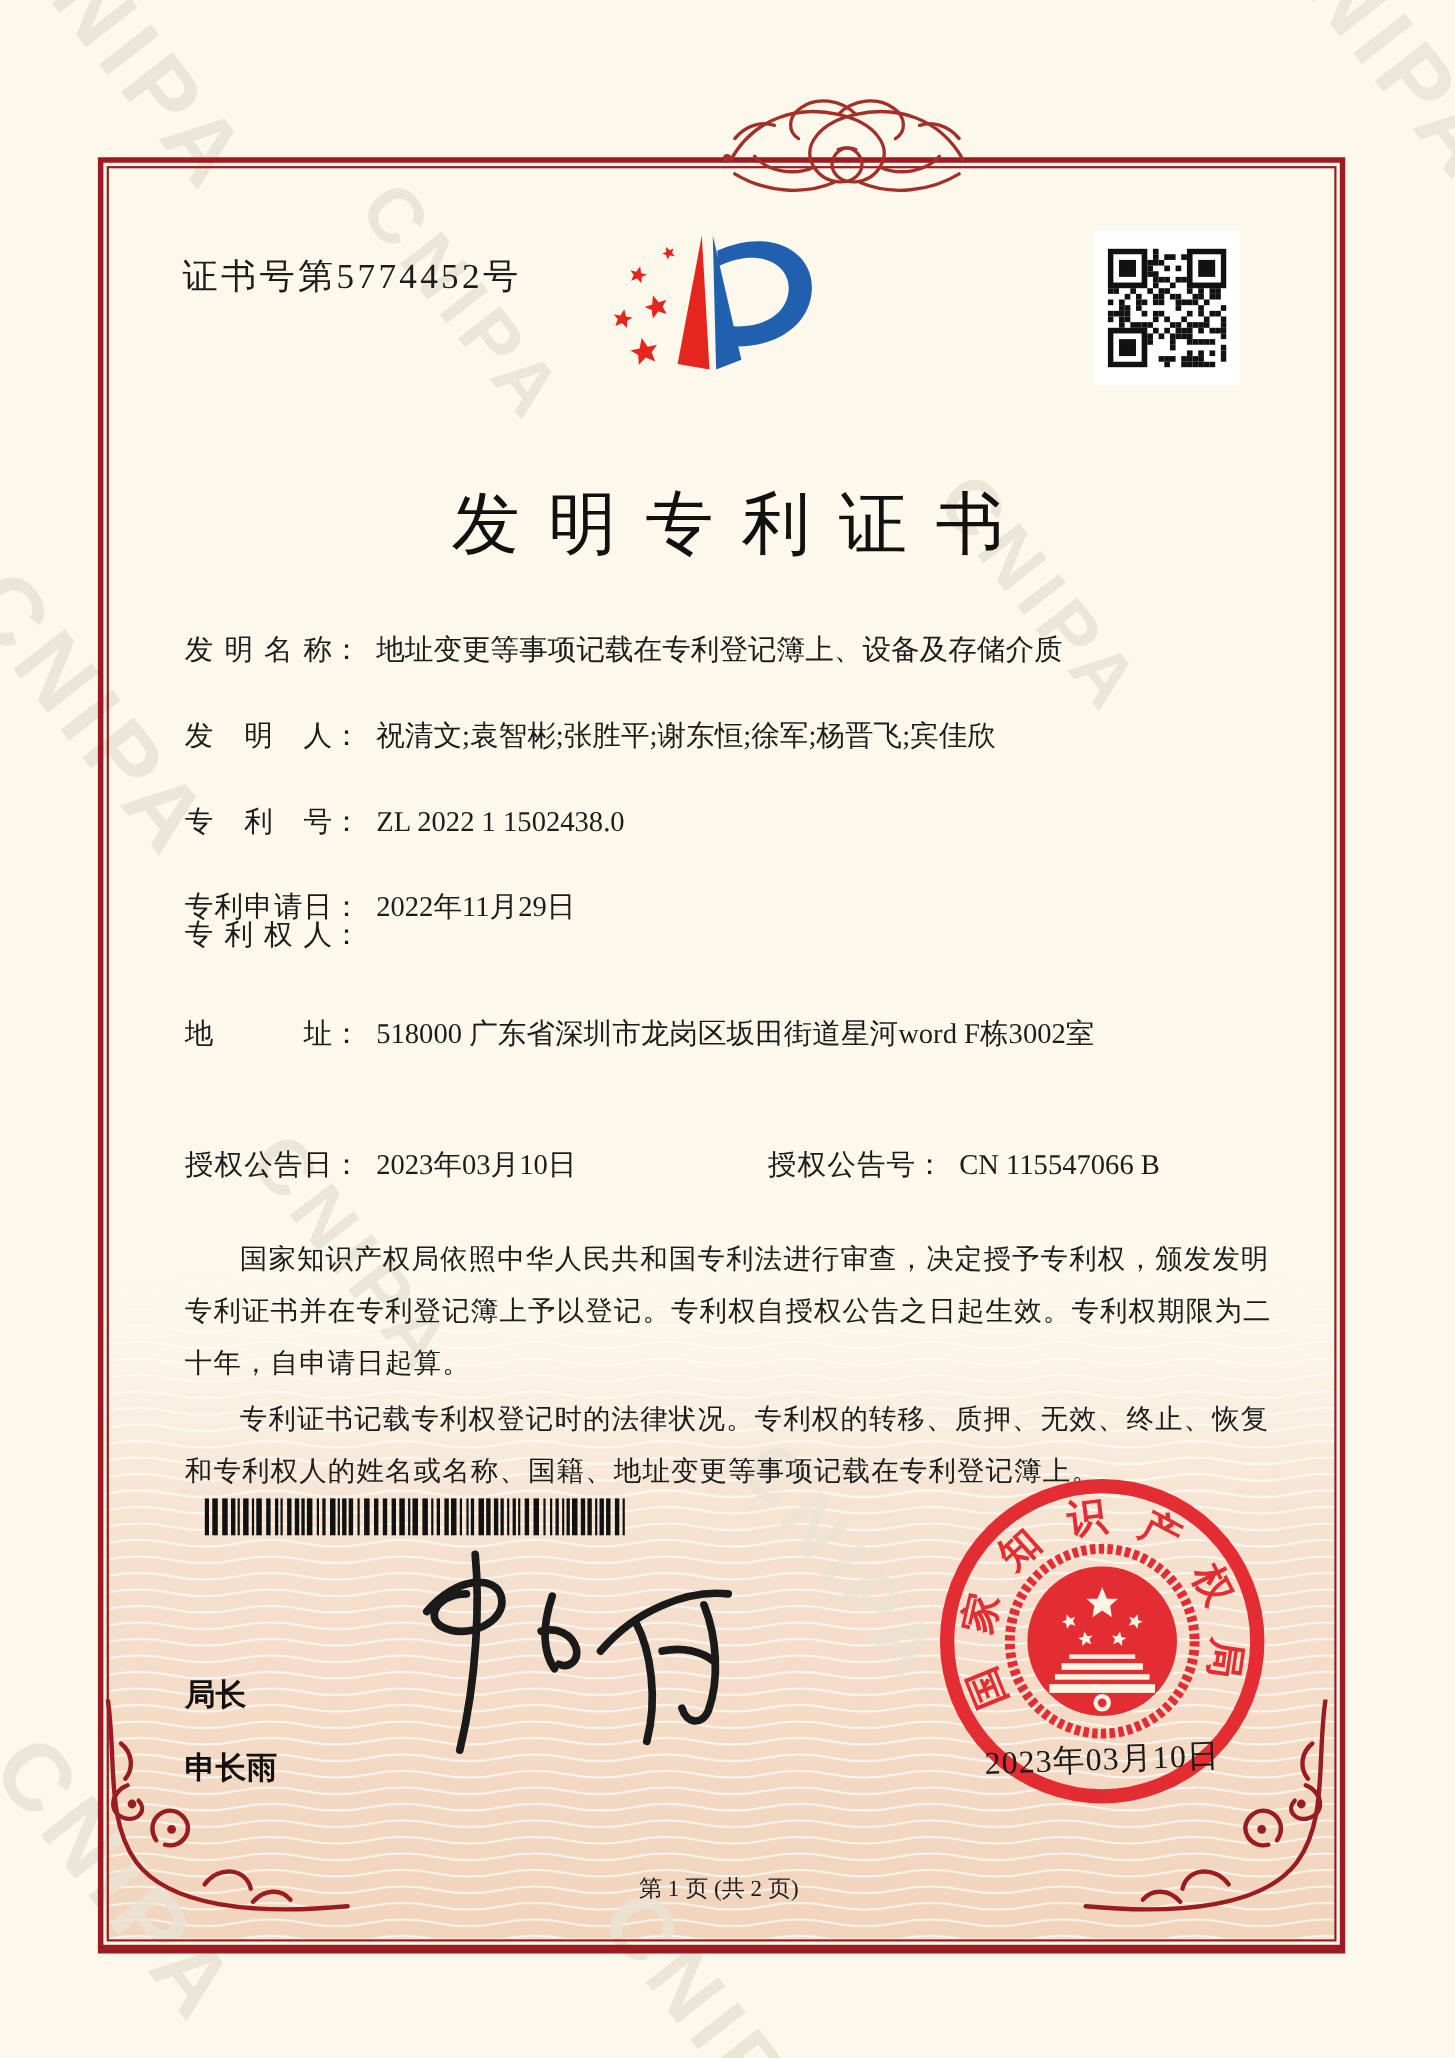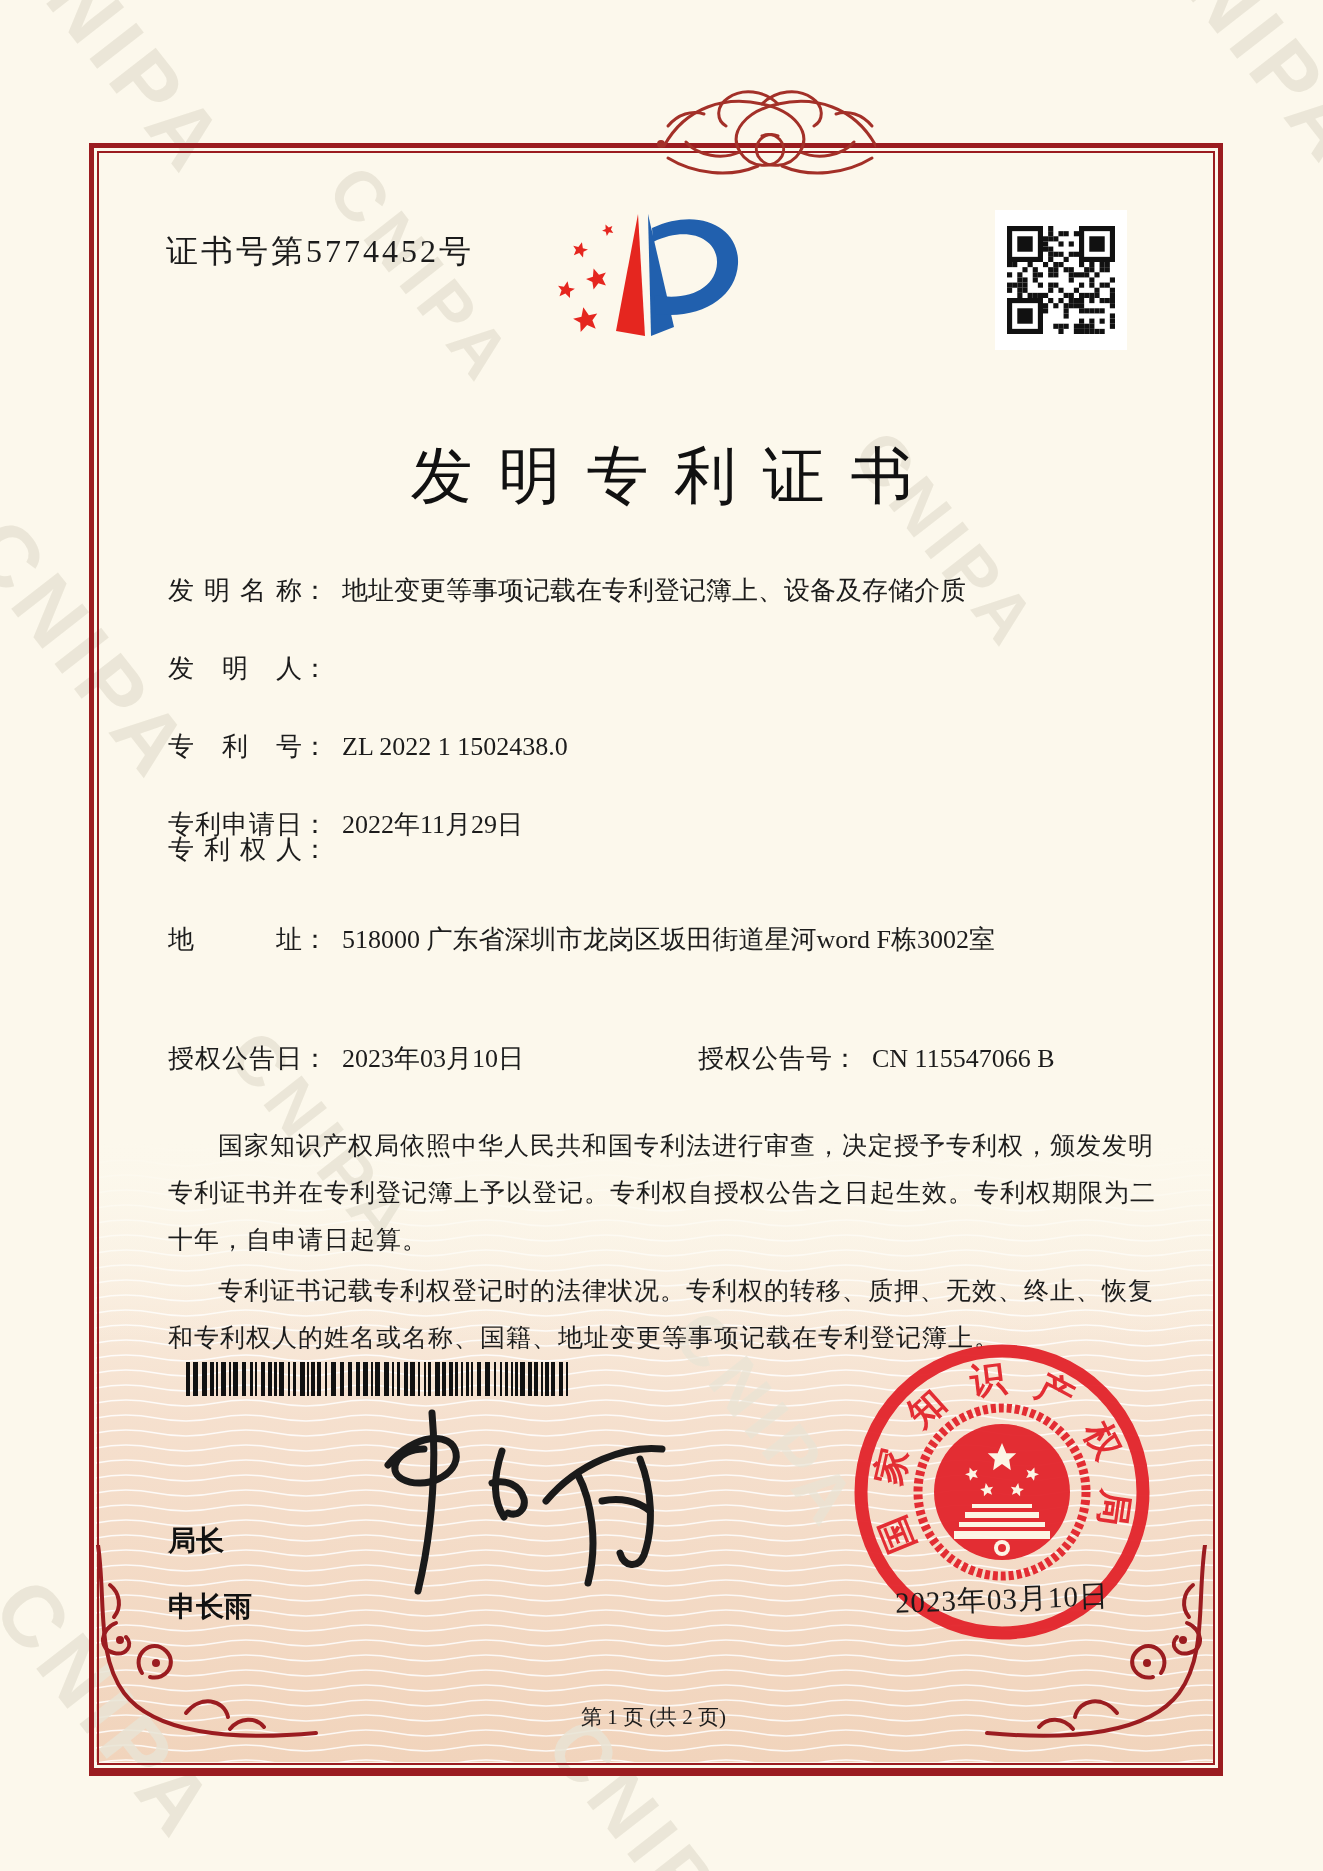--- a/index.html
+++ b/index.html
@@ -303,20 +303,21 @@
 
     <div class="fields">
       <div class="frow" style="top:572px;">
         <span class="flabel">发明名称</span>
           <span class="fcolon">：</span>
         <span class="fvalue">地址变更等事项记载在专利登记簿上、设备及存储介质</span>
       </div>
       <div class="frow" style="top:650px;">
         <span class="flabel">发明人</span>
           <span class="fcolon">：</span>
+        <span class="fvalue">祝清文;袁智彬;张胜平;谢东恒;徐军;杨晋飞;宾佳欣</span>
       </div>
       <div class="frow" style="top:728px;">
         <span class="flabel">专利号</span>
           <span class="fcolon">：</span>
         <span class="fvalue">ZL 2022 1 1502438.0</span>
       </div>
       <div class="frow" style="top:806px;">
         <span class="flabel">专利申请日</span>
           <span class="fcolon">：</span>
         <span class="fvalue">2022年11月29日</span>

